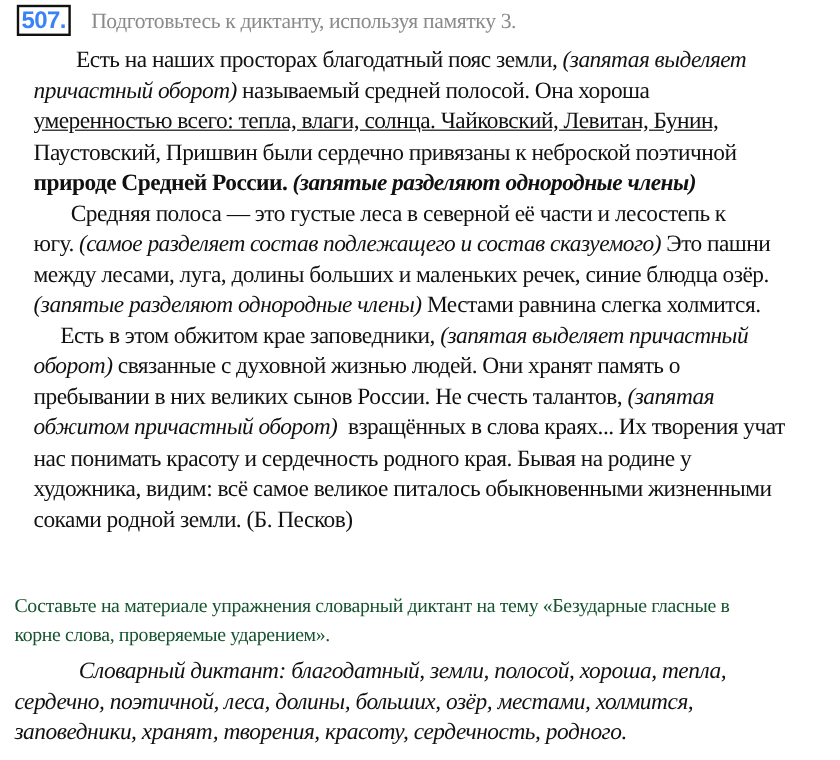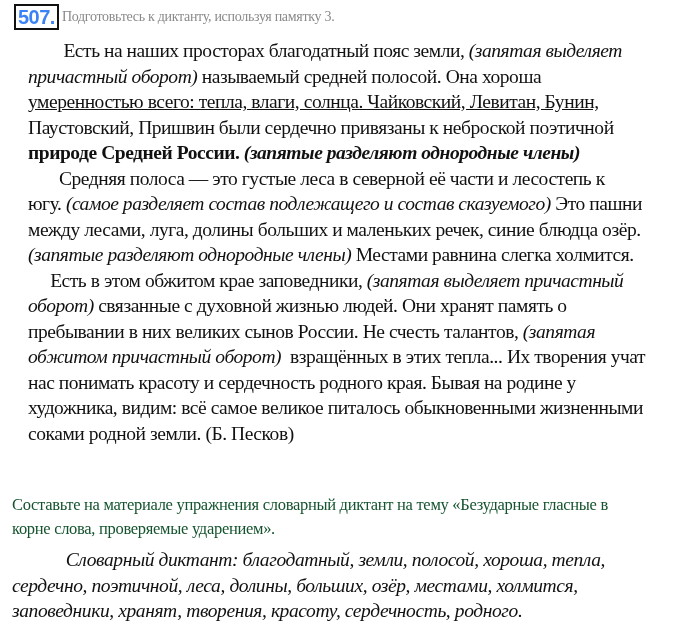--- a/index.html
+++ b/index.html
@@ -2,21 +2,21 @@
 <html><head>
 <meta charset="utf-8">
 <style>
   html, body { margin: 0; padding: 0; background: #ffffff; }
   body { width: 700px; height: 633px; overflow: hidden; position: relative;
          font-family: "Liberation Serif", "DejaVu Serif", serif; color: #111; }
   .header { position: absolute; left: 14px; top: 4px; display: flex; align-items: center; }
   .num-box { border: 2px solid #111; padding: 0 2px; line-height: 22px; height: 22px;
              font-family: "Liberation Sans", "DejaVu Sans", sans-serif; font-weight: bold;
              font-size: 20px; color: #3b82f6; letter-spacing: -0.5px; }
-  .task { color: #8a8a8a; font-size: 14px; margin-left: 3px; letter-spacing: -0.3px; }
+  .task { color: #8a8a8a; font-size: 18px; margin-left: 17px; letter-spacing: -0.3px; }
   .text { position: absolute; left: 12px; top: 38px; width: 684px; font-size: 19.5px;
           line-height: 25.5px; letter-spacing: -0.45px; margin-left: 16px; }
   .it { font-style: italic; }
   .line { white-space: nowrap; display: block; }
   .task2 { position: absolute; left: 12px; top: 493px; color: #14532d; font-size: 16.5px;
            line-height: 24px; letter-spacing: -0.3px; width: 680px; }
   .dict { position: absolute; left: 12px; top: 547px; font-size: 19.5px; line-height: 25.5px;
           font-style: italic; letter-spacing: -0.4px; }
 </style>
 </head>
@@ -33,21 +33,21 @@
     <span class="line" style="white-space: pre; text-decoration: underline;"><span>умеренностью всего: тепла, влаги, солнца. Чайковский, Левитан, Бунин,</span></span>
     <span class="line" style="white-space: pre;"><span>Паустовский, Пришвин были сердечно привязаны к неброской поэтичной</span></span>
     <span class="line" style="white-space: pre; font-weight: bold;"><span>природе Средней России. </span><span class="it">(запятые разделяют однородные члены)</span></span>
     <span class="line" style="white-space: pre;"><span>       Средняя полоса — это густые леса в северной её части и лесостепь к</span></span>
     <span class="line" style="white-space: pre;"><span>югу. </span><span class="it">(самое разделяет состав подлежащего и состав сказуемого)</span><span> Это пашни</span></span>
     <span class="line" style="white-space: pre;"><span>между лесами, луга, долины больших и маленьких речек, синие блюдца озёр.</span></span>
     <span class="line" style="white-space: pre;"><span class="it">(запятые разделяют однородные члены)</span><span> Местами равнина слегка холмится.</span></span>
     <span class="line" style="white-space: pre;"><span>     Есть в этом обжитом крае заповедники, </span><span class="it">(запятая выделяет причастный</span></span>
     <span class="line" style="white-space: pre;"><span class="it">оборот)</span><span> связанные с духовной жизнью людей. Они хранят память о</span></span>
     <span class="line" style="white-space: pre;"><span>пребывании в них великих сынов России. Не счесть талантов, </span><span class="it">(запятая</span></span>
-    <span class="line" style="white-space: pre;"><span class="it">обжитом причастный оборот)</span><span>  взращённых в этих тепла... Их творения учат</span></span>
+    <span class="line" style="white-space: pre;"><span class="it">обжитом причастный оборот)</span><span>  взращённых в слова краях... Их творения учат</span></span>
     <span class="line" style="white-space: pre;"><span>нас понимать красоту и сердечность родного края. Бывая на родине у</span></span>
     <span class="line" style="white-space: pre;"><span>художника, видим: всё самое великое питалось обыкновенными жизненными</span></span>
     <span class="line" style="white-space: pre;"><span>соками родной земли. (Б. Песков)</span></span>
   </div>
 
 <div class="task2">
   <span class="line">Составьте на материале упражнения словарный диктант на тему «Безударные гласные в</span>
   <span class="line">корне слова, проверяемые ударением».</span>
 </div>
 

